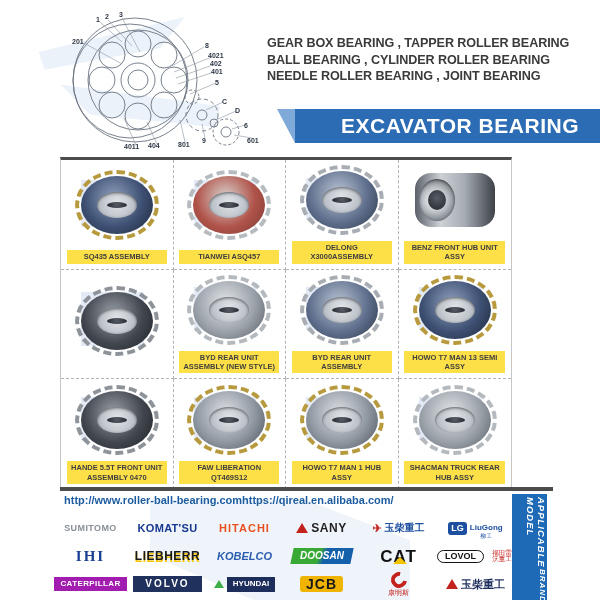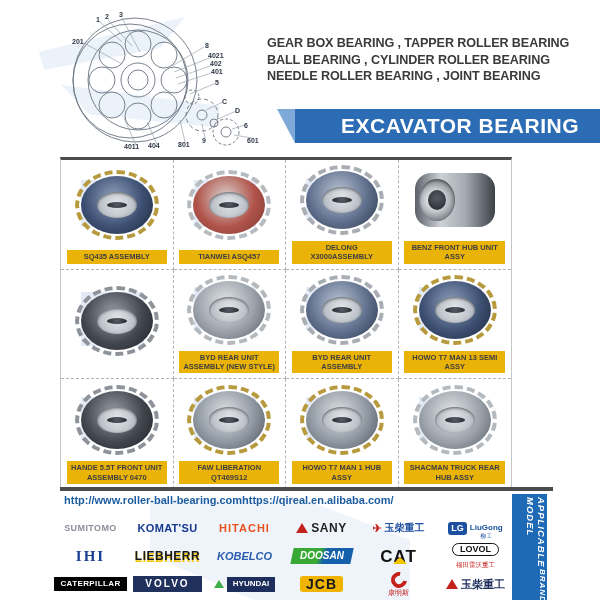--- a/index.html
+++ b/index.html
@@ -33,21 +33,21 @@
         border-top:3px solid #4c4c4c;border-left:1px solid #c6c6c6;border-right:1px solid #c6c6c6;
         display:grid;grid-template-columns:repeat(4,1fr);grid-template-rows:repeat(3,1fr);}
   .grid-bottom-bar{position:absolute;left:60px;top:487px;width:493px;height:4px;background:#4c4c4c;}
   .cell{position:relative;border-right:1px dashed #b3b3b3;border-bottom:1px dashed #b3b3b3;
         display:flex;flex-direction:column;align-items:center;justify-content:flex-end;padding-bottom:5px;box-sizing:border-box;}
   .cell:nth-child(4n){border-right:none;}
   .cell:nth-child(n+9){border-bottom:none;}
   .photo{position:relative;width:100%;flex:1;display:flex;align-items:center;justify-content:center;}
   .photo::before{content:"";position:absolute;left:18%;top:22%;width:56%;height:52%;background:#7e9fd0;opacity:.22;
         clip-path:polygon(0 10%,70% 0,100% 45%,95% 100%,25% 92%,5 60%);}
-  .label{position:relative;background:#eab308;color:#3f3f3f;font-size:7.5px;font-weight:bold;
+  .label{position:relative;background:#fde047;color:#3f3f3f;font-size:7.5px;font-weight:bold;
         width:90%;box-sizing:border-box;padding:2px 3px;text-align:center;line-height:1.25;}
 
   
   .hub{position:relative;width:84px;height:70px;
        --stud:#9aa0a6;--body:#70798a;--hl:#c4cad2;--shadow:#2f3540;--ring:#aab1ba;--bore:#23262c;}
   .studring{position:absolute;inset:0;border-radius:50%;border:4px dashed var(--stud);}
   .hbody{position:absolute;inset:6px;border-radius:50%;
        background:radial-gradient(circle at 45% 38%,var(--hl) 0%,var(--body) 55%,var(--shadow) 100%);}
   .hring{position:absolute;inset:22px;border-radius:50%;
        background:radial-gradient(circle at 50% 42%,#e2e5e9,var(--ring));box-shadow:inset 0 1px 3px rgba(0,0,0,.55);}
@@ -85,24 +85,24 @@
   .b-liugong .sub{color:#1c4fa0;}
   .b-ihi .b-txt{color:#1a3f94;font-family:"Liberation Serif",serif;font-size:15px;letter-spacing:2px;}
   .b-liebherr .b-txt{color:#17181c;font-size:12px;letter-spacing:.5px;text-shadow:0 1.5px 0 #f5c400;}
   .b-kobelco .b-txt{color:#2a5db0;font-size:11px;font-style:italic;}
   .b-doosan{background:linear-gradient(100deg,#39a935 45%,#1460ab 55%);transform:skewX(-12deg);padding:3px 8px;}
   .b-doosan .b-txt{color:#fff;font-style:italic;font-size:10px;transform:skewX(12deg);}
   .b-cat{position:relative;}
   .b-cat .b-txt{color:#111;font-size:17px;letter-spacing:1px;}
   .b-cat .cat-tri{position:absolute;left:13px;bottom:1px;width:0;height:0;
         border-left:7px solid transparent;border-right:7px solid transparent;border-bottom:7px solid #f5c400;}
-  .b-lovol{flex-direction:column;gap:6px;}
+  .b-lovol{flex-direction:row;gap:6px;}
   .b-lovol .b-txt{color:#111;font-size:9px;border:1.6px solid #111;border-radius:7px;padding:1px 7px;}
   .b-lovol .sub{color:#c4231d;font-size:6.5px;}
-  .b-caterpillar .b-txt{background:#000000;color:#fff;font-size:8px;padding:3px 6px;letter-spacing:.4px;}
+  .b-caterpillar .b-txt{background:#a21caf;color:#fff;font-size:8px;padding:3px 6px;letter-spacing:.4px;}
   .b-volvo .b-txt{background:#20315d;color:#fff;font-size:10px;padding:3px 12px;letter-spacing:2px;}
   .b-hyundai .b-txt{background:#1d2d5c;color:#fff;font-size:8px;padding:3.5px 6px;}
   .b-jcb .b-txt{color:#17181c;font-size:14px;letter-spacing:1px;text-shadow:0 0 2px #f0b400;background:#f0b400;padding:1px 6px;border-radius:3px;}
   .b-cummins{flex-direction:column;gap:1px;}
   .b-cummins .sub{color:#c4231d;font-size:7px;}
   .b-sdlg .b-txt{color:#1d2d5c;font-size:11px;}
   .tri{width:0;height:0;border-left:6px solid transparent;border-right:6px solid transparent;border-bottom:10px solid #c4231d;}
   .tri.green{border-bottom-color:#3fae49;border-left-width:5px;border-right-width:5px;border-bottom-width:8px;}
   .lg-box{background:#1c4fa0;color:#fff;font-weight:bold;font-size:9px;padding:2px 3px;border-radius:3px;}
   .yc-ico{color:#c4231d;font-size:11px;font-weight:bold;}

